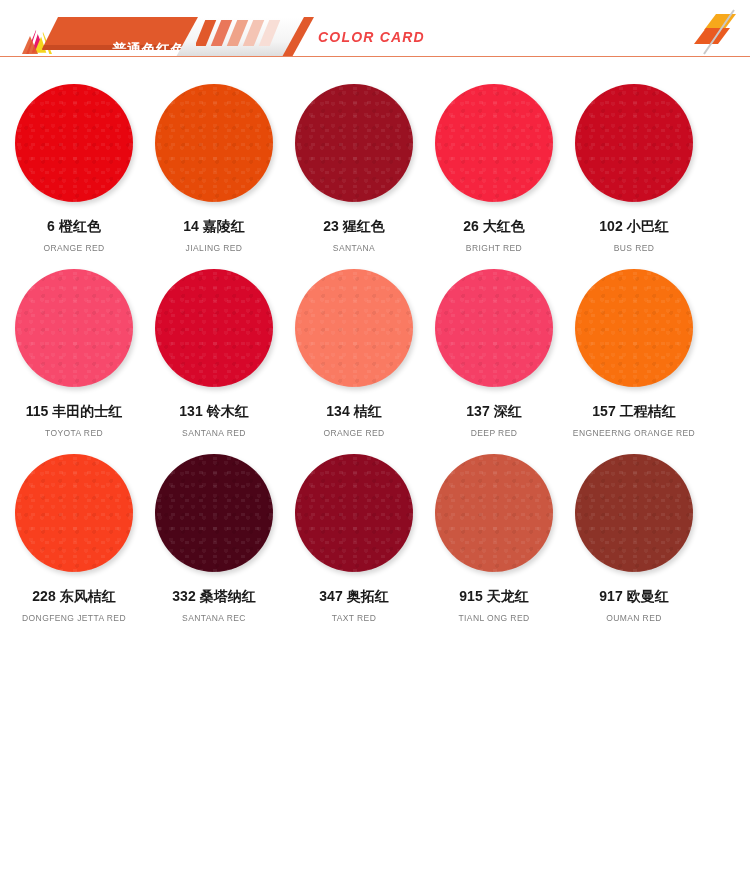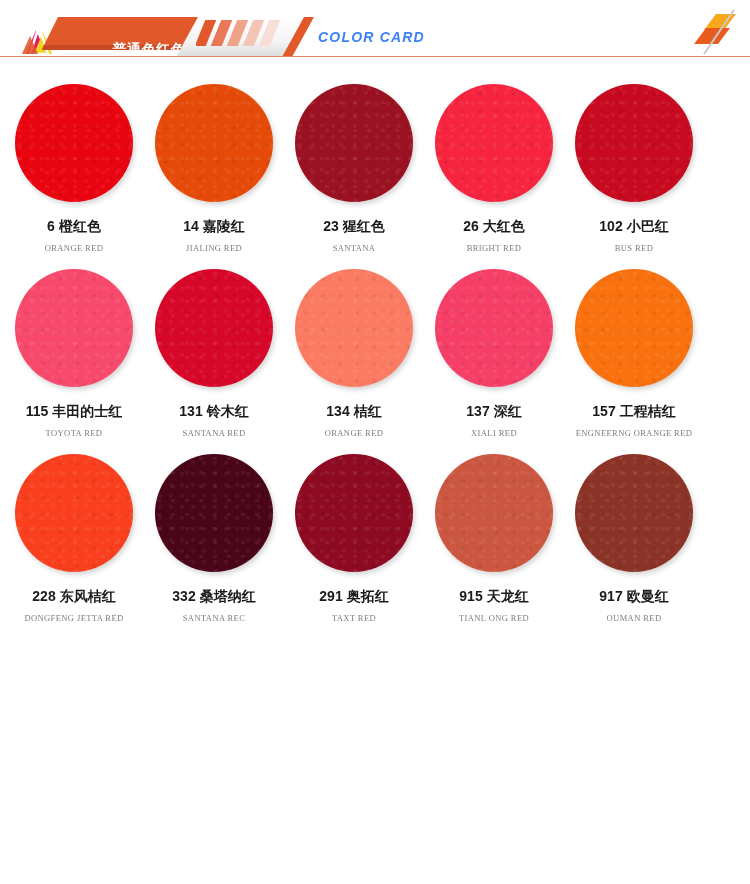--- a/index.html
+++ b/index.html
@@ -125,21 +125,21 @@
   }
 
   .color-card-text {
     position: absolute;
     left: 318px;
     top: 29px;
     font-size: 14px;
     font-style: italic;
     font-weight: bold;
     letter-spacing: 1.2px;
-    color: #3b82f6;
+    color: #ef4444;
     font-family: "Liberation Sans", sans-serif;
     white-space: nowrap;
   }
 
   
   .arrow-deco {
     position: absolute;
     right: 8px;
     top: 8px;
     width: 52px;
@@ -201,21 +201,21 @@
     margin-right: 4px;
   }
 
   .swatch-en {
     margin-top: 7px;
     font-size: 8.5px;
     color: #7d7d7d;
     letter-spacing: 0.4px;
     text-align: center;
     white-space: nowrap;
-    font-family: Liberation Serif, serif;
+    font-family: Liberation Sans, sans-serif;
   }
 </style>
 </head>
 <body>
 
 <div class="header">
 
   <div class="logo-mark">
     <svg width="46" height="30" viewBox="0 0 46 30">
       <polygon points="6,30 16,6 26,30" fill="#e8196a"></polygon>
@@ -291,40 +291,40 @@
       <div class="swatch-en">SANTANA RED</div>
     </div>
     <div class="swatch">
       <div class="swatch-circle" style="background: rgb(250, 122, 98);"></div>
       <div class="swatch-name"><span class="swatch-code">134</span><span>桔红</span></div>
       <div class="swatch-en">ORANGE RED</div>
     </div>
     <div class="swatch">
       <div class="swatch-circle" style="background: rgb(245, 63, 102);"></div>
       <div class="swatch-name"><span class="swatch-code">137</span><span>深红</span></div>
-      <div class="swatch-en">XIALI RED</div>
+      <div class="swatch-en">DEEP RED</div>
     </div>
     <div class="swatch">
       <div class="swatch-circle" style="background: rgb(249, 112, 14);"></div>
       <div class="swatch-name"><span class="swatch-code">157</span><span>工程桔红</span></div>
       <div class="swatch-en">ENGNEERNG ORANGE RED</div>
     </div>
     <div class="swatch">
       <div class="swatch-circle" style="background: rgb(249, 63, 30);"></div>
       <div class="swatch-name"><span class="swatch-code">228</span><span>东风桔红</span></div>
       <div class="swatch-en">DONGFENG JETTA RED</div>
     </div>
     <div class="swatch">
       <div class="swatch-circle" style="background: rgb(75, 5, 24);"></div>
       <div class="swatch-name"><span class="swatch-code">332</span><span>桑塔纳红</span></div>
       <div class="swatch-en">SANTANA REC</div>
     </div>
     <div class="swatch">
       <div class="swatch-circle" style="background: rgb(141, 10, 34);"></div>
-      <div class="swatch-name"><span class="swatch-code">291</span><span>奥拓红</span></div>
+      <div class="swatch-name"><span class="swatch-code">347</span><span>奥拓红</span></div>
       <div class="swatch-en">TAXT RED</div>
     </div>
     <div class="swatch">
       <div class="swatch-circle" style="background: rgb(203, 87, 65);"></div>
       <div class="swatch-name"><span class="swatch-code">915</span><span>天龙红</span></div>
       <div class="swatch-en">TIANL ONG RED</div>
     </div>
     <div class="swatch">
       <div class="swatch-circle" style="background: rgb(140, 51, 40);"></div>
       <div class="swatch-name"><span class="swatch-code">917</span><span>欧曼红</span></div>

